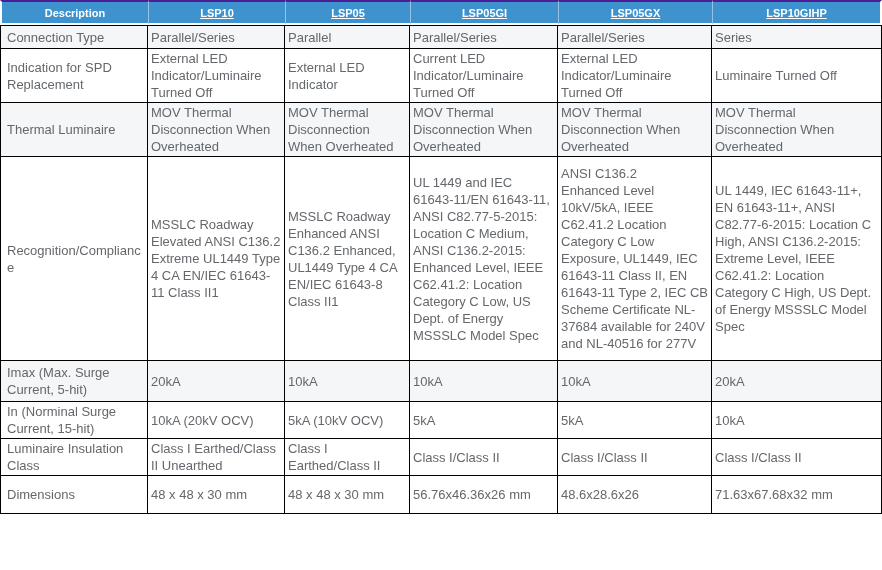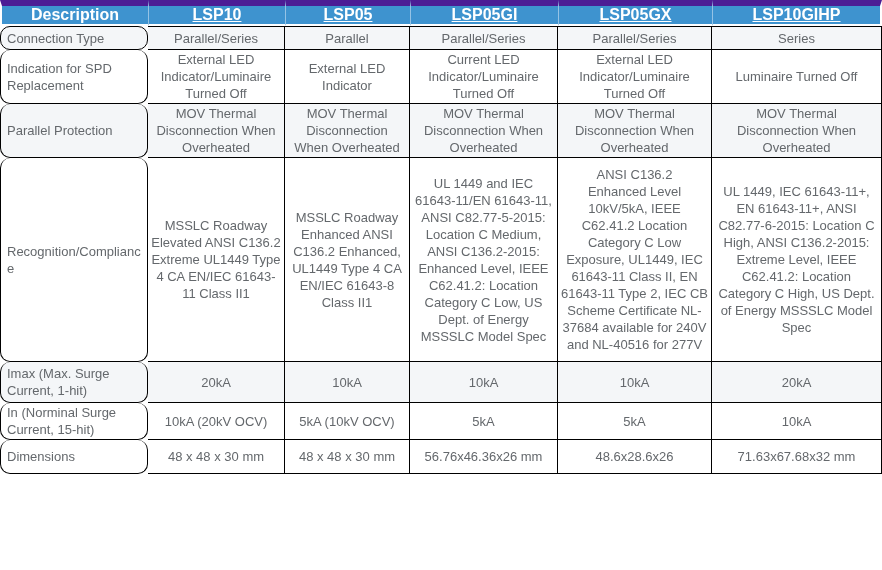--- a/index.html
+++ b/index.html
@@ -16,48 +16,47 @@
 
   table.spec{
     width:882px;
     border-collapse:separate;
     border-spacing:0;
     table-layout:fixed;
   }
   thead th{
     background:var(--header-bg);
     color:var(--header-text);
-    font-size:16px;
+    font-size:11px;
     font-weight:bold;
     height:25px;
     text-align:center;
     vertical-align:middle;
-    border-top:6px solid #4c1d95;
+    border-top:2px solid #4c1d95;
     border-bottom:2px solid #fff;
     padding:0 2px;
   }
   thead th + th{border-left:1px solid var(--header-divider);text-decoration:underline;}
   thead th:first-child{border-left:2px solid #fff;}
   thead th:last-child{border-right:2px solid #fff;}
 
   tbody td{
     color:var(--body-text);
     font-size:13px;
     line-height:17px;
-    text-align:center;
     vertical-align:middle;
     border-right:1px solid var(--border);
     border-bottom:1px solid var(--border);
     padding:1px 3px;
     white-space:pre-line;
     overflow-wrap:break-word;
     word-wrap:break-word;
     background:#ffffff;
   }
-  tbody td:first-child{border-left:1px solid var(--border);border-radius:10px;}
+  tbody td:first-child{border-left:1px solid var(--border);}
   tbody tr:first-child td{border-top:1px solid var(--border);}
 
   tbody td.row-label{
     text-align:left;
     padding:1px 4px 1px 6px;
     white-space:normal;
   }
 
   
   tbody tr:nth-child(1) td,
@@ -110,57 +109,65 @@
       </tr>
       <tr>
         <td class="row-label">Indication for SPD Replacement</td>
         <td>External LED Indicator/Luminaire Turned Off</td>
         <td>External LED Indicator</td>
         <td>Current LED Indicator/Luminaire Turned Off</td>
         <td>External LED Indicator/Luminaire Turned Off</td>
         <td>Luminaire Turned Off</td>
       </tr>
       <tr>
-        <td class="row-label">Parallel Protection</td>
+        <td class="row-label">Thermal Luminaire</td>
         <td>MOV Thermal Disconnection When Overheated</td>
         <td>MOV Thermal Disconnection When Overheated</td>
         <td>MOV Thermal Disconnection When Overheated</td>
         <td>MOV Thermal Disconnection When Overheated</td>
         <td>MOV Thermal Disconnection When Overheated</td>
       </tr>
       <tr>
         <td class="row-label">Recognition/Compliance</td>
         <td>MSSLC Roadway Elevated ANSI C136.2 Extreme UL1449 Type 4 CA EN/IEC 61643-11 Class II1</td>
         <td>MSSLC Roadway Enhanced ANSI C136.2 Enhanced, UL1449 Type 4 CA EN/IEC 61643-8 Class II1</td>
         <td>UL 1449 and IEC 61643-11/EN 61643-11, ANSI C82.77-5-2015: Location C Medium, ANSI C136.2-2015: Enhanced Level, IEEE C62.41.2: Location Category C Low, US Dept. of Energy MSSSLC Model Spec</td>
         <td>ANSI C136.2
 Enhanced Level
 10kV/5kA, IEEE C62.41.2 Location
 Category C Low
 Exposure, UL1449, IEC 61643-11 Class II,  EN 61643-11 Type 2, IEC CB Scheme Certificate NL-37684 available for 240V
 and NL-40516 for 277V</td>
         <td>UL 1449, IEC 61643-11+, EN 61643-11+, ANSI C82.77-6-2015: Location C High, ANSI C136.2-2015: Extreme Level, IEEE C62.41.2: Location Category C High, US Dept. of Energy MSSSLC Model Spec</td>
       </tr>
       <tr>
-        <td class="row-label">Imax (Max. Surge Current, 1-hit)</td>
+        <td class="row-label">Imax (Max. Surge Current, 5-hit)</td>
         <td>20kA</td>
         <td>10kA</td>
         <td>10kA</td>
         <td>10kA</td>
         <td>20kA</td>
       </tr>
       <tr>
         <td class="row-label">In (Norminal Surge Current, 15-hit)</td>
         <td>10kA (20kV OCV)</td>
         <td>5kA (10kV OCV)</td>
         <td>5kA</td>
         <td>5kA</td>
         <td>10kA</td>
       </tr>
       <tr>
+        <td class="row-label">Luminaire Insulation Class</td>
+        <td>Class I Earthed/Class II Unearthed</td>
+        <td>Class I Earthed/Class II</td>
+        <td>Class I/Class II</td>
+        <td>Class I/Class II</td>
+        <td>Class I/Class II</td>
+      </tr>
+      <tr>
         <td class="row-label">Dimensions</td>
         <td>48 x 48 x 30 mm</td>
         <td>48 x 48 x 30 mm</td>
         <td>56.76x46.36x26 mm</td>
         <td>48.6x28.6x26</td>
         <td>71.63x67.68x32 mm</td>
       </tr>
     </tbody>
 </table>
 

